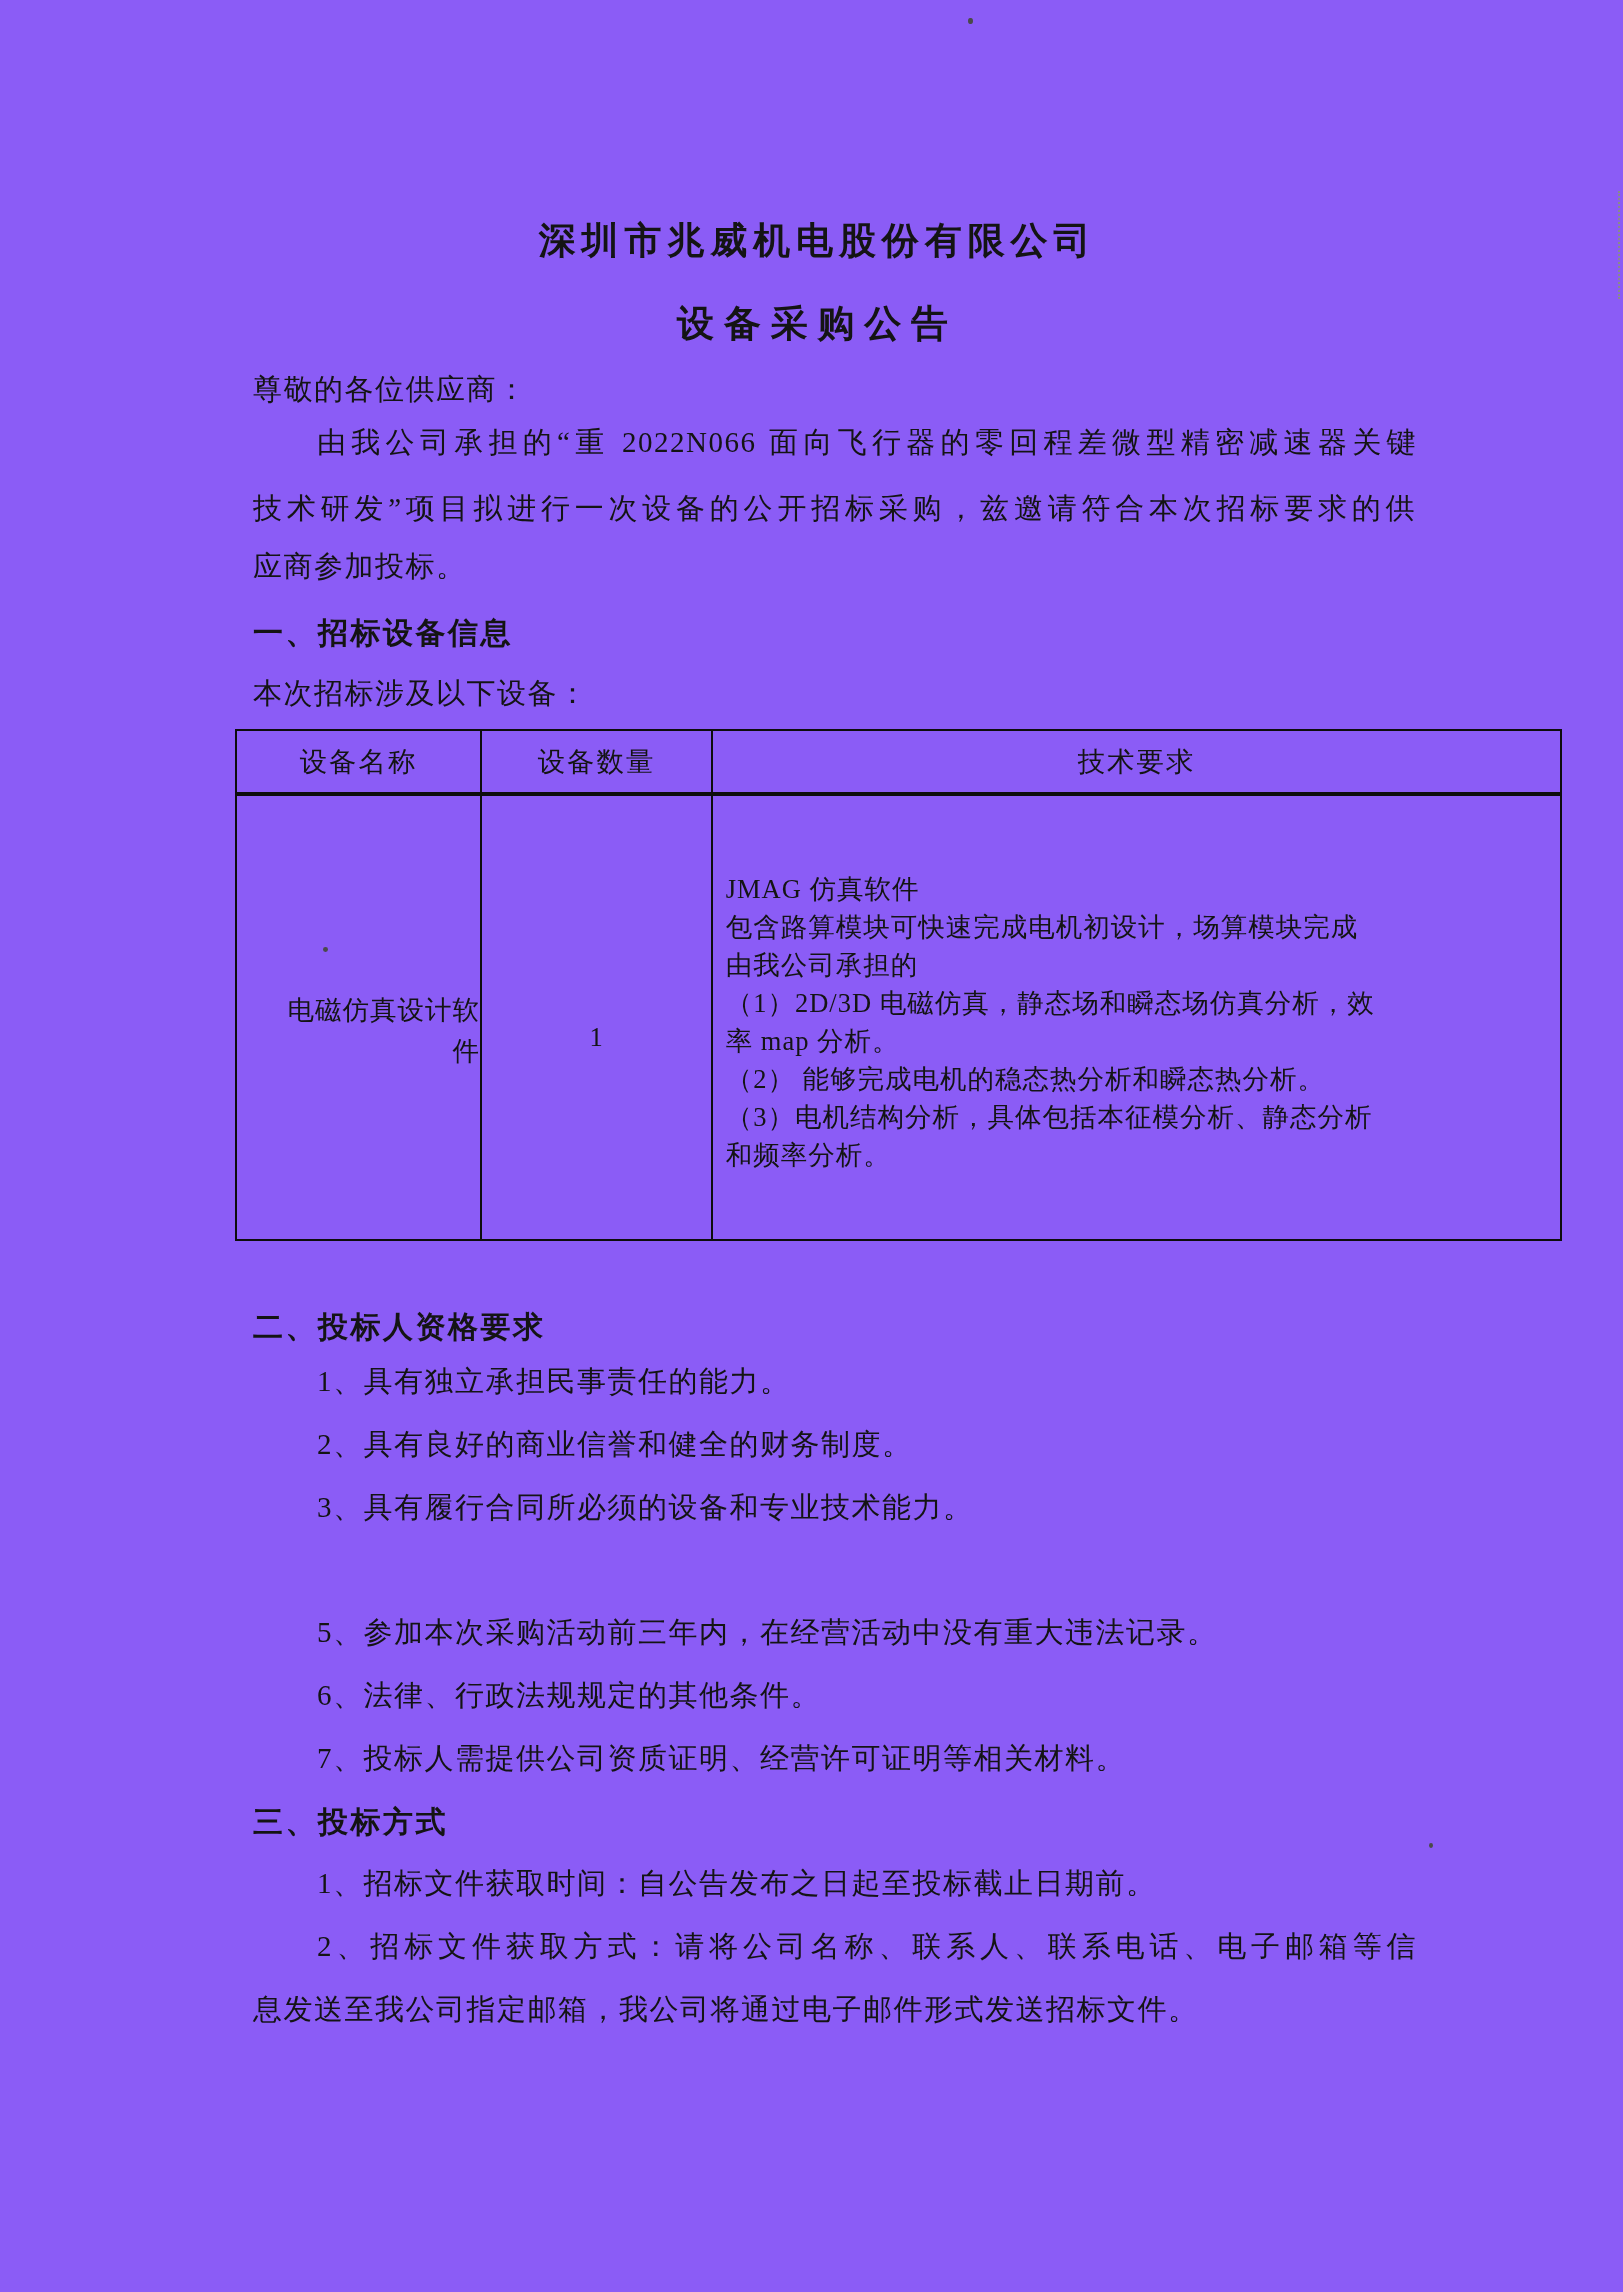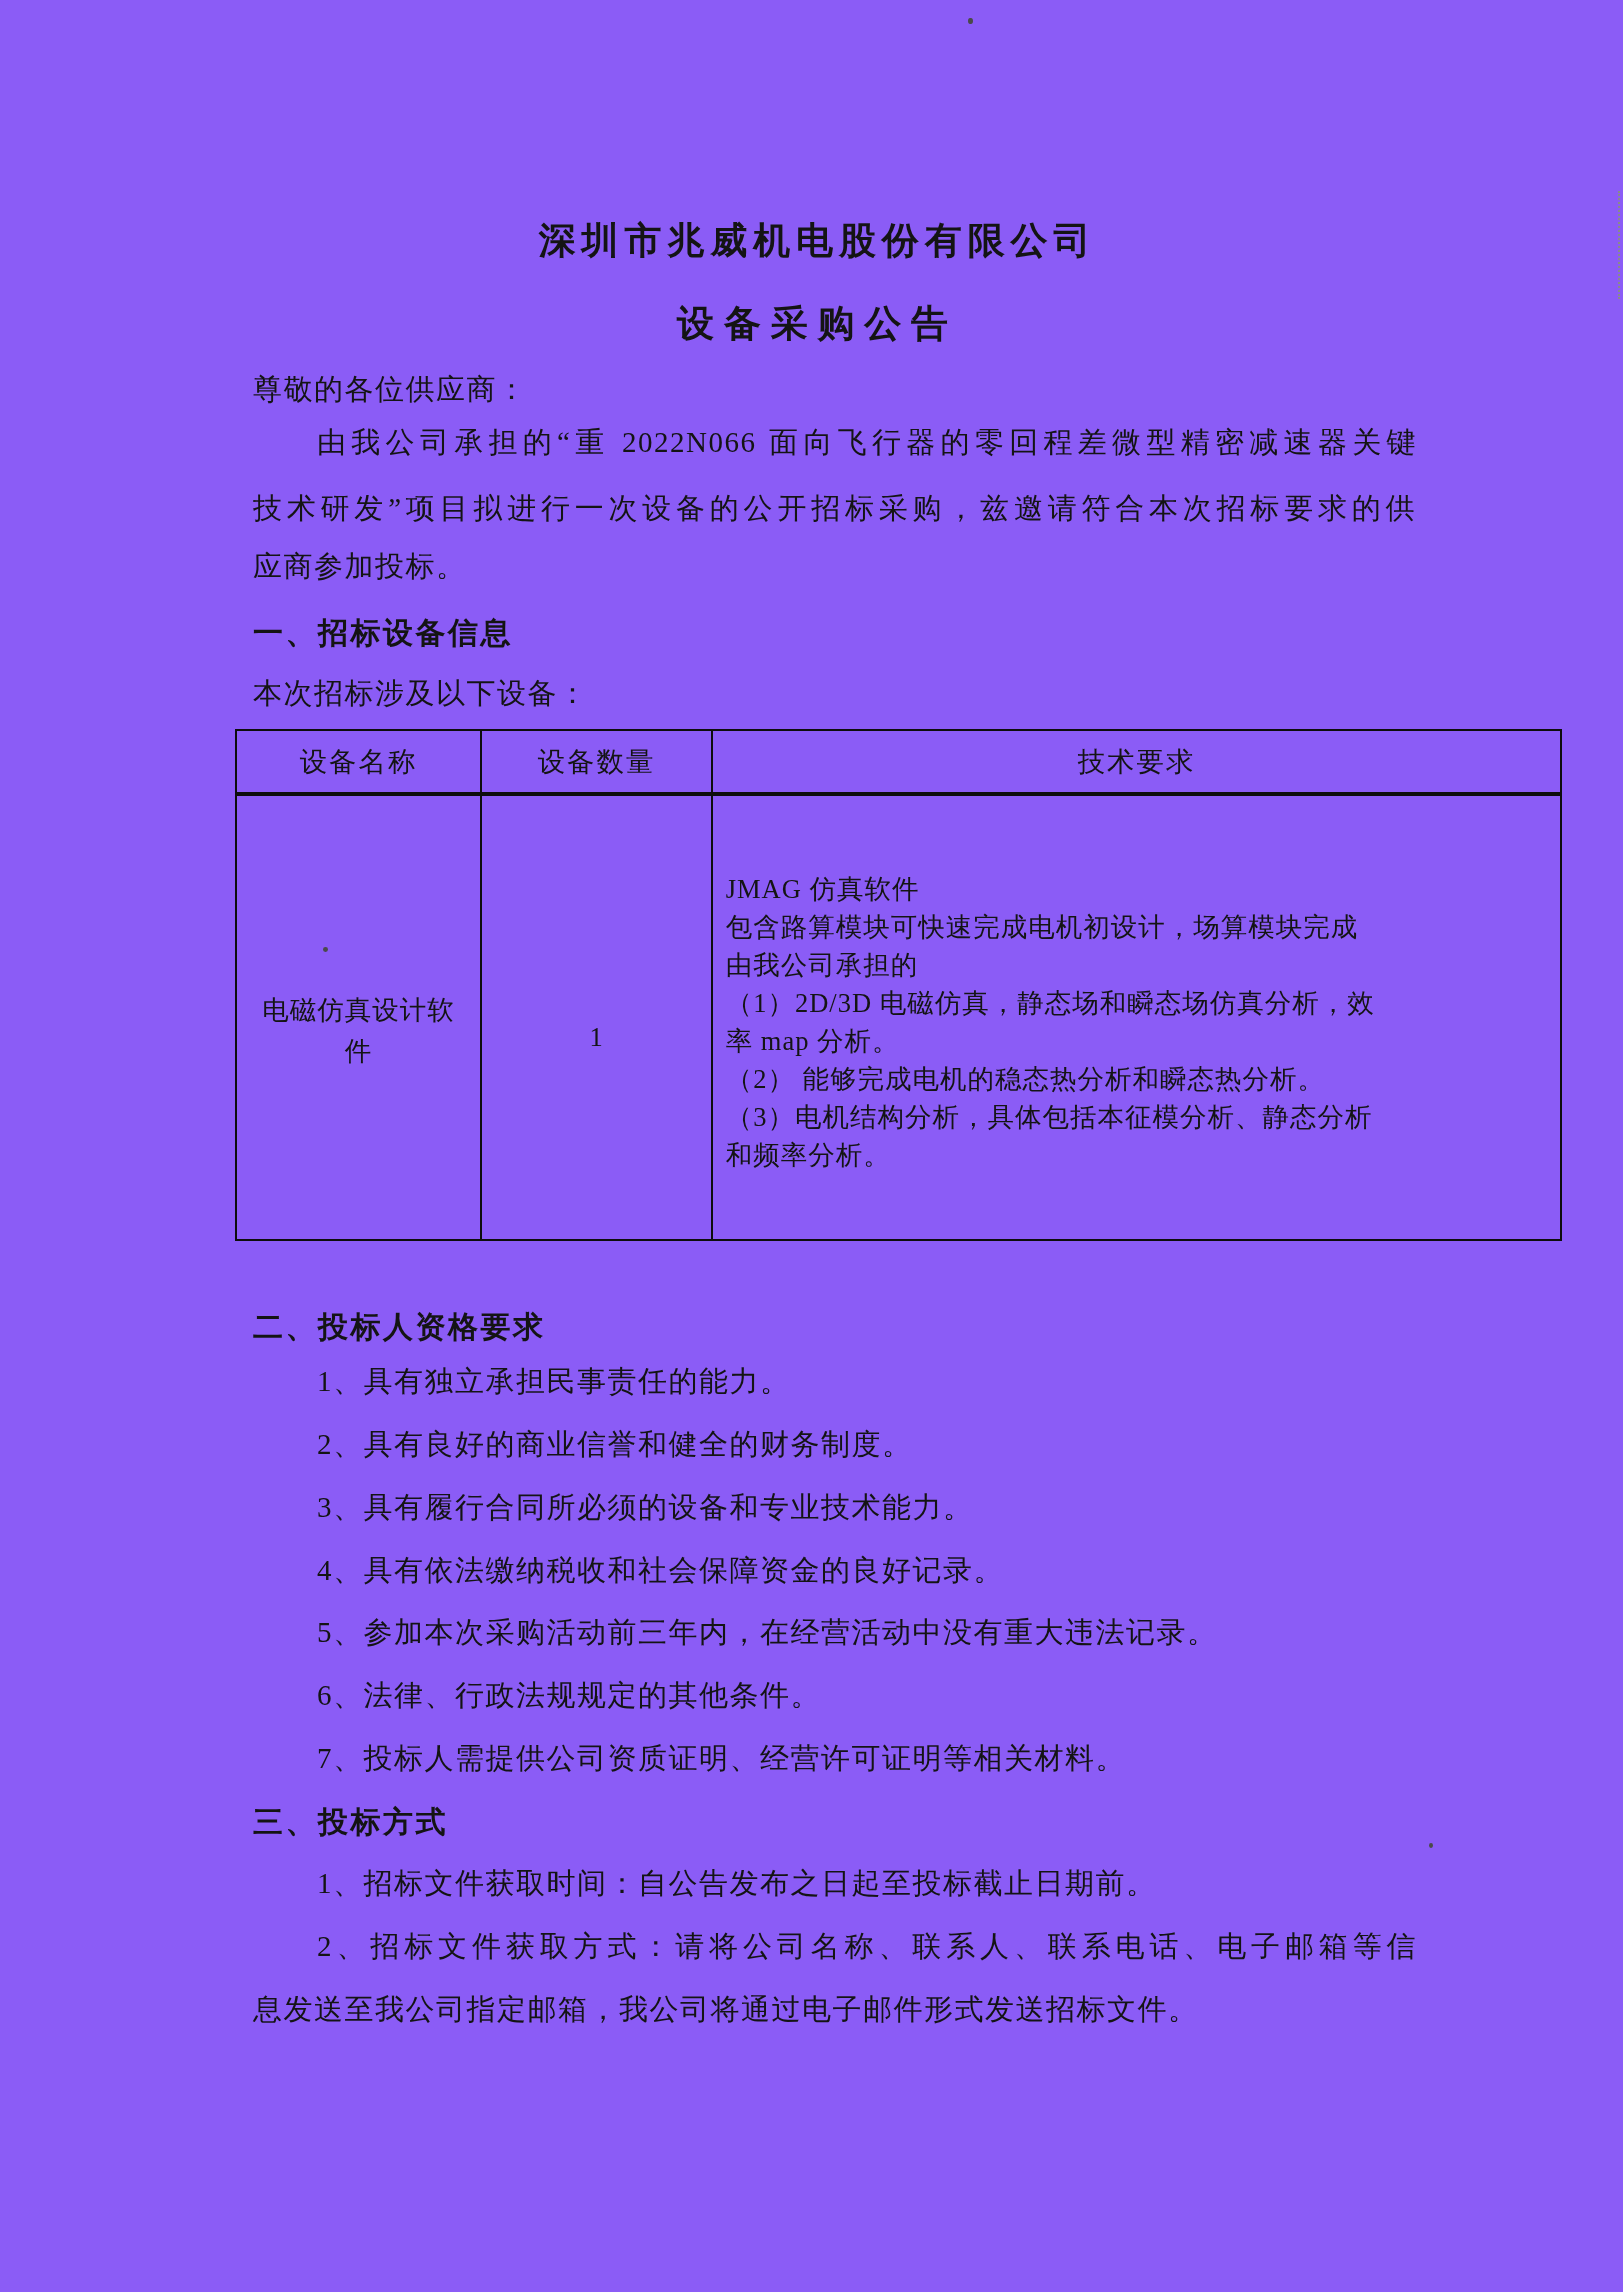--- a/index.html
+++ b/index.html
@@ -44,21 +44,21 @@
   }
   .tr{display:flex;box-sizing:border-box;}
   .thead{height:65px;border-bottom:4.9px solid #0d0d0d;flex:0 0 auto;}
   .tbody{flex:1 1 auto;}
   .td{box-sizing:border-box;}
   .c1{width:245px;border-right:2.9px solid #0d0d0d;flex:0 0 auto;}
   .c2{width:231px;border-right:2.9px solid #0d0d0d;flex:0 0 auto;}
   .c3{flex:1 1 auto;}
   .th{display:flex;align-items:center;justify-content:center;
       font-size:27.4px;letter-spacing:2px;}
-  .name-cell{display:flex;flex-direction:column;align-items:center;
+  .name-cell{display:flex;flex-direction:column;align-items:flex-end;
       justify-content:center;padding-top:27.4px;line-height:41px;text-align:center;}
   .qty-cell{display:flex;align-items:center;justify-content:center;padding-top:39px;}
   .req-cell{padding:74px 13.7px 0 12.7px;line-height:38px;}
   .req-line{white-space:nowrap;}
 
   
   .item{position:absolute;white-space:nowrap;font-size:29px;line-height:39px;letter-spacing:1.5px;left:317px;}
   .it1{top:1362px;} .it2{top:1425px;} .it3{top:1488px;}
   .it4{top:1551px;} .it5{top:1613px;} .it6{top:1676px;} .it7{top:1739px;}
   .h2{top:1307px;left:253px;}
@@ -117,21 +117,20 @@
         <div class="req-line">和频率分析。</div>
       </div>
     </div>
   </div>
 
   <div class="sec-heading h2">二、投标人资格要求</div>
 
   <div class="item it1">1、具有独立承担民事责任的能力。</div>
   <div class="item it2">2、具有良好的商业信誉和健全的财务制度。</div>
   <div class="item it3">3、具有履行合同所必须的设备和专业技术能力。</div>
-  <div class="item it4">4、具有依法缴纳税收和社会保障资金的良好记录。</div>
   <div class="item it5">5、参加本次采购活动前三年内，在经营活动中没有重大违法记录。</div>
   <div class="item it6">6、法律、行政法规规定的其他条件。</div>
   <div class="item it7">7、投标人需提供公司资质证明、经营许可证明等相关材料。</div>
 
   <div class="sec-heading h3">三、投标方式</div>
 
   <div class="item s3l1">1、招标文件获取时间：自公告发布之日起至投标截止日期前。</div>
   <div class="item s3l2">2、招标文件获取方式：请将公司名称、联系人、联系电话、电子邮箱等信</div>
   <div class="line s3cont">息发送至我公司指定邮箱，我公司将通过电子邮件形式发送招标文件。</div>
 

